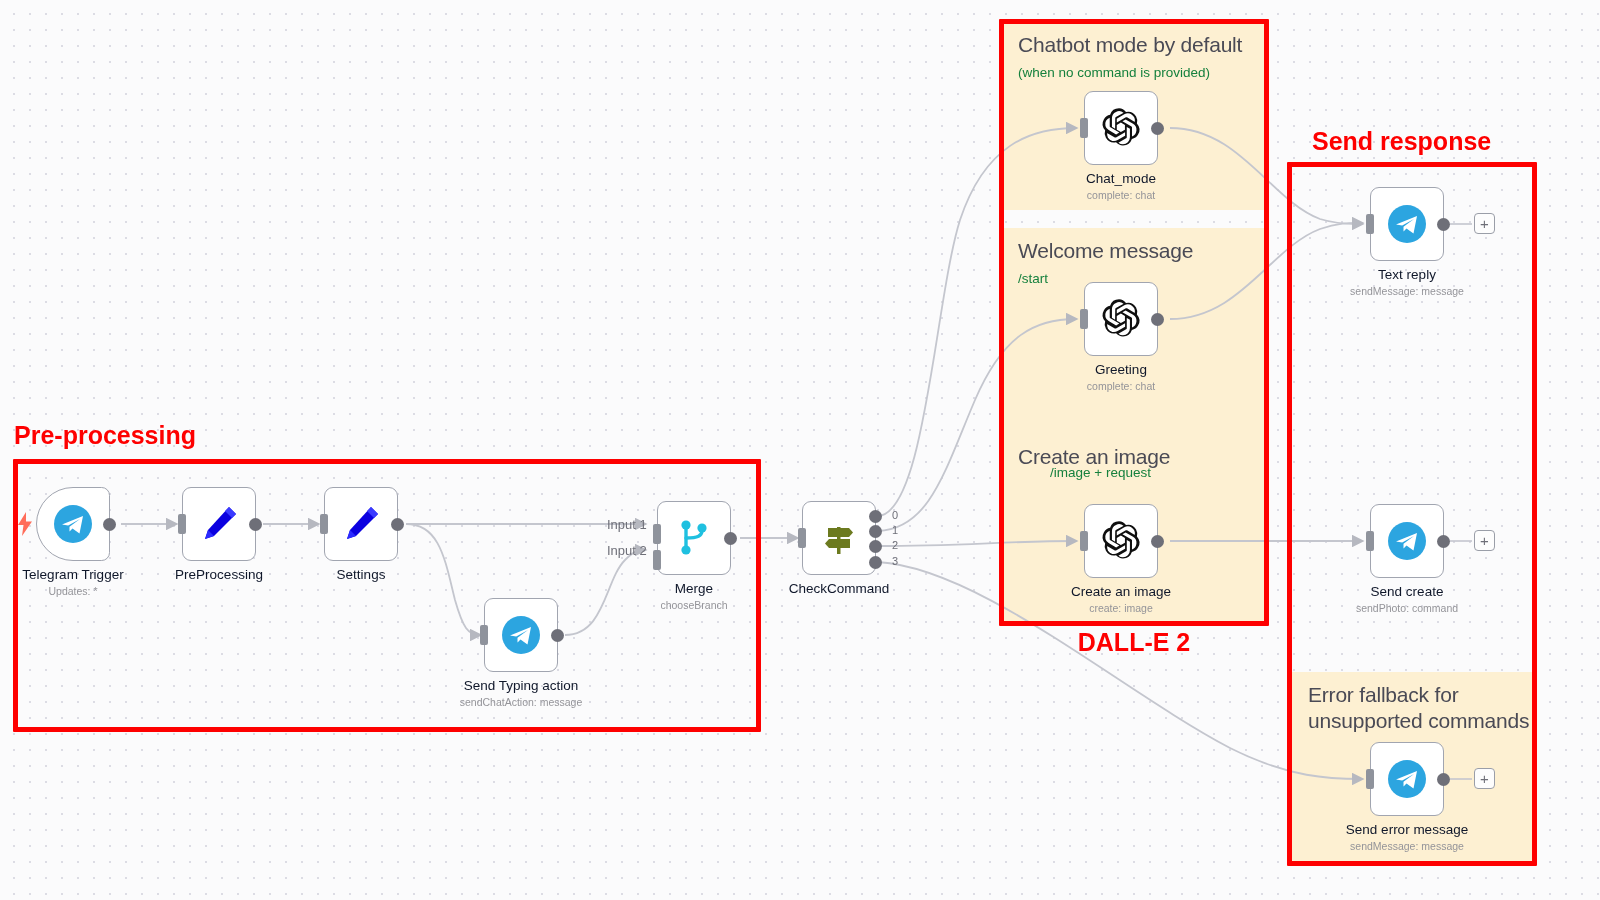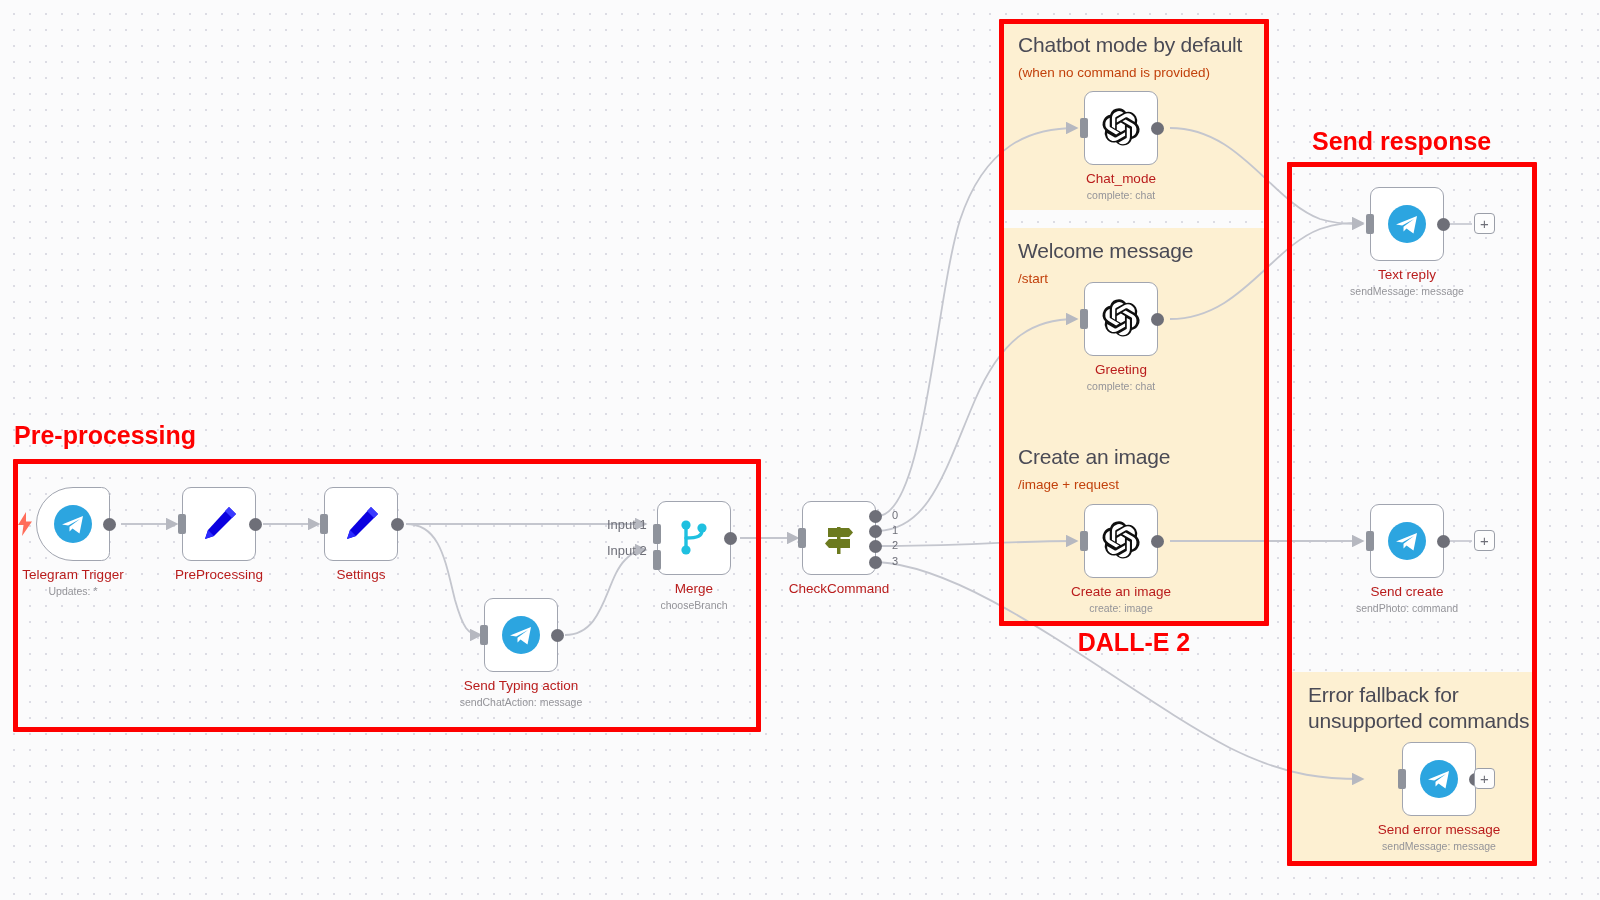--- a/index.html
+++ b/index.html
@@ -31,21 +31,21 @@
     font-size:21px;
     color:#4a4a55;
     font-weight:400;
     letter-spacing:-0.2px;
     line-height:26px;
   }
   .sticky .st-sub{
     position:absolute;
     left:16px;
     font-size:13.5px;
-    color:#c2410c;
+    color:#15803d;
     line-height:17px;
   }
 
   
   .redbox{
     position:absolute;
     border:5px solid #fe0000;
     box-sizing:border-box;
     z-index:6;
     pointer-events:none;
@@ -82,21 +82,21 @@
   .node.trigger .box{
     border-top-left-radius:40px;
     border-bottom-left-radius:40px;
   }
   .node .label{
     position:absolute;
     top:80px;left:50%;
     transform:translateX(-50%);
     text-align:center;
     font-size:13.5px;
-    color:#b91c1c;
+    color:#0f172a;
     white-space:nowrap;
     line-height:16px;
   }
   .node .sublabel{
     position:absolute;
     top:98px;left:50%;
     transform:translateX(-50%);
     text-align:center;
     font-size:10.5px;
     color:#949499;
@@ -166,21 +166,21 @@
   <div class="st-sub" style="top:42px;">(when no command is provided)</div>
 </div>
 
 <div class="sticky" style="left:1002px;top:228px;width:264px;height:212px;">
   <div class="st-title" style="top:10px;">Welcome message</div>
   <div class="st-sub" style="top:42px;">/start</div>
 </div>
 
 <div class="sticky" style="left:1002px;top:434px;width:264px;height:188px;">
   <div class="st-title" style="top:10px;">Create an image</div>
-  <div class="st-sub" style="top:42px;">/image + request</div>
+  <div class="st-sub" style="top:30px;margin-left:32px;">/image + request</div>
 </div>
 
 <div class="sticky" style="left:1292px;top:672px;width:244px;height:190px;">
   <div class="st-title" style="top:10px;">Error fallback for</div>
   <div class="st-title" style="top:36px;">unsupported commands</div>
 </div>
 
 <svg id="edges" width="1600" height="900">
   <defs>
     <marker id="arr" viewBox="0 0 10 10" refX="8" refY="5" markerWidth="7" markerHeight="7" orient="auto">
@@ -377,21 +377,21 @@
       <circle cx="20" cy="20" r="19" fill="#2ca5e0"></circle>
       <path d="M9 20.5 L30 12 L26.5 29.5 L19.5 24.5 L16.5 27.5 L16.5 22.8 L27 15 L15.2 21.5 Z" fill="#ffffff"></path>
     </svg>
     <div class="out-dot"></div>
   </div>
   <div class="label">Send create</div>
   <div class="sublabel">sendPhoto: command</div>
 </div>
 <div class="plus-btn" style="left:1474px;top:530px;z-index:5;">+</div>
 
-<div class="node" style="left:1402px;top:742px;">
+<div class="node" style="left:1370px;top:742px;">
   <div class="box">
     <div class="in-stub"></div>
     <svg width="40" height="40" viewBox="0 0 40 40">
       <circle cx="20" cy="20" r="19" fill="#2ca5e0"></circle>
       <path d="M9 20.5 L30 12 L26.5 29.5 L19.5 24.5 L16.5 27.5 L16.5 22.8 L27 15 L15.2 21.5 Z" fill="#ffffff"></path>
     </svg>
     <div class="out-dot"></div>
   </div>
   <div class="label">Send error message</div>
   <div class="sublabel">sendMessage: message</div>

